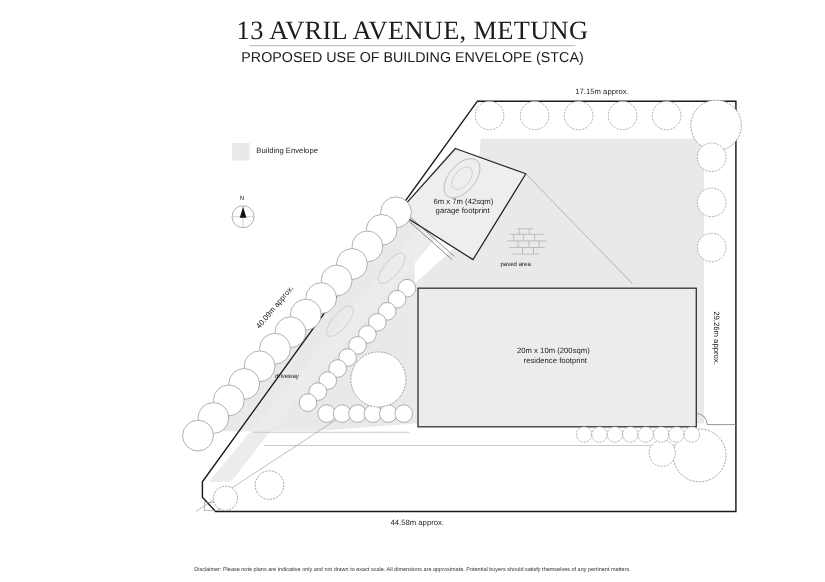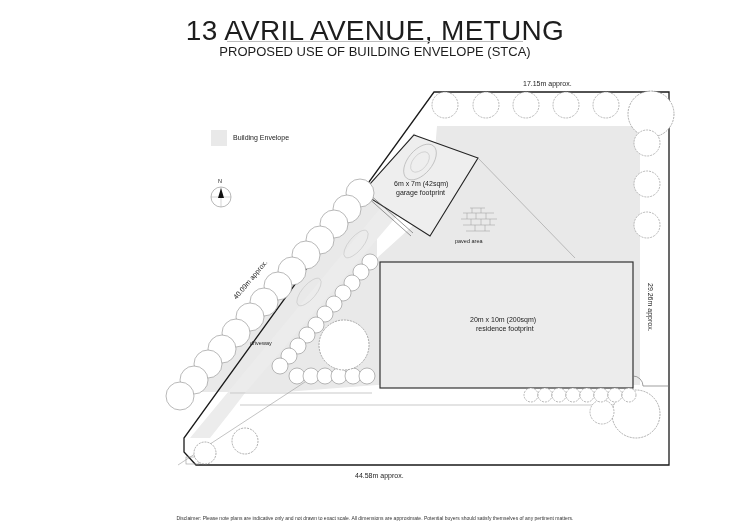--- a/index.html
+++ b/index.html
@@ -1,19 +1,19 @@
 <!DOCTYPE html>
 <html><head>
   <meta charset="utf-8">
   <style>
     html, body { margin: 0; padding: 0; background: #ffffff; }
     body { width: 750px; height: 529px; position: relative; overflow: hidden;
            font-family: "Liberation Sans", sans-serif; color: #222; }
     .title { position: absolute; left: 0; width: 750px; top: 15px; text-align: center;
-             font-size: 28px; letter-spacing: 0.3px; color: #1d1d1d; }
+             font-size: 24px; letter-spacing: 0.3px; color: #1d1d1d; font-family: Liberation Serif, serif; }
     .title-rule { position: absolute; left: 227px; width: 296px; top: 41px; height: 1px; background: #bdbdbd; }
     .subtitle { position: absolute; left: 0; width: 750px; top: 44px; text-align: center;
                 font-size: 13px; color: #1d1d1d; }
     svg.plan { position: absolute; left: 0; top: 0; }
     .lbl { position: absolute; font-size: 7px; color: #222; white-space: nowrap; }
     .lbl-small { font-size: 5.5px; }
     .legend-swatch { position: absolute; left: 211px; top: 130px; width: 16px; height: 16px; background: #e9e9e9; }
     .legend-label { position: absolute; left: 233px; top: 134px; font-size: 7px; }
     .disclaimer { position: absolute; left: 0; width: 750px; top: 515px; text-align: center; font-size: 5px; color: #333; }
   </style>

